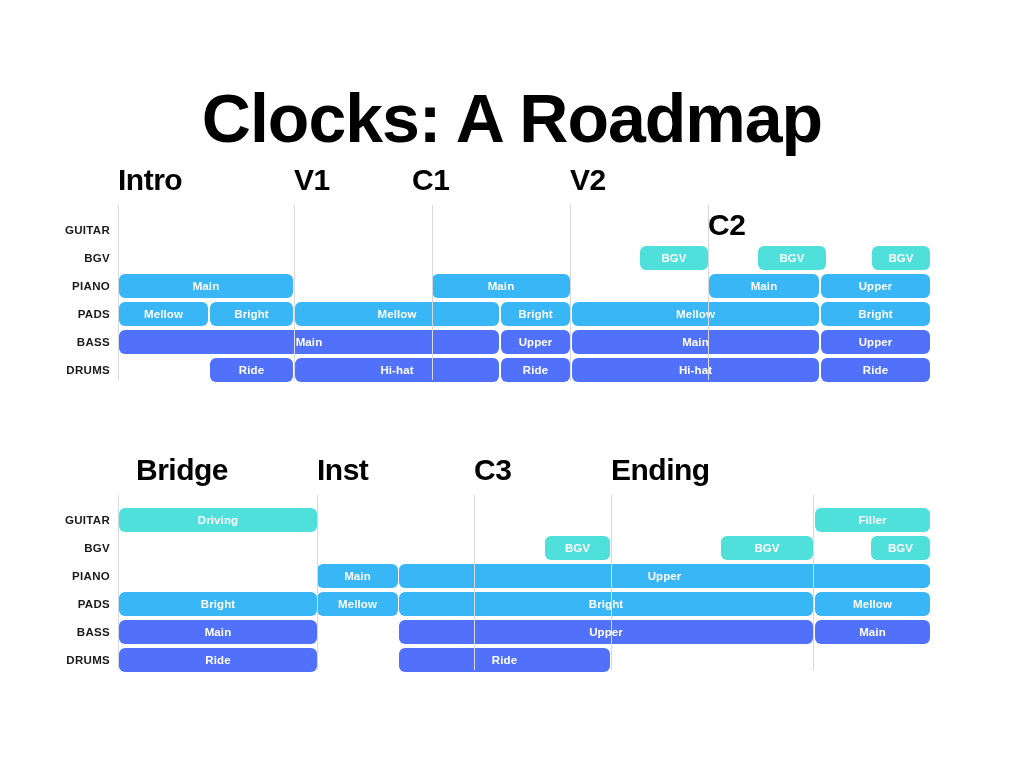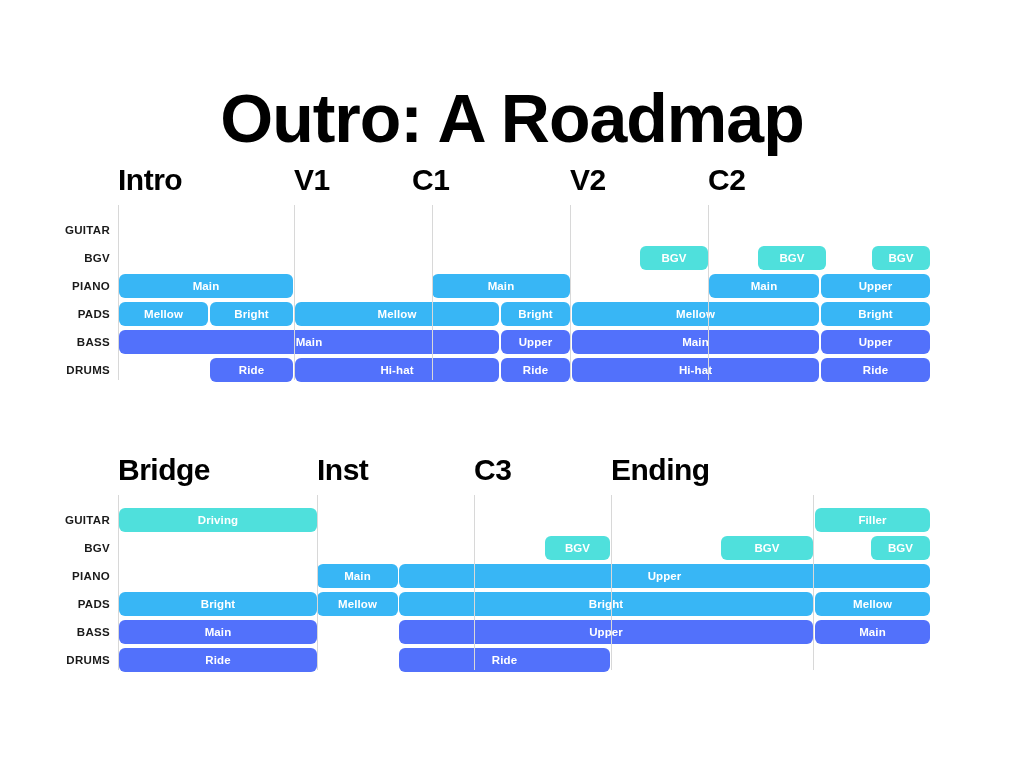--- a/index.html
+++ b/index.html
@@ -107,29 +107,29 @@
     white-space: nowrap;
     overflow: hidden;
   }
   .bar.teal   { background: #4FE0DC; }
   .bar.blue   { background: #38B6F5; }
   .bar.indigo { background: #5271FB; }
 </style>
 </head>
 <body style="background: rgb(255, 255, 255);">
 
-<h1 id="page-title">Outro: A Roadmap</h1>
+<h1 id="page-title">Clocks: A Roadmap</h1>
 
 <div class="timeline" id="timeline-1">
   <div class="section-headers">
       <div class="section-header" style="left: 118px;">Intro</div>
       <div class="section-header" style="left: 294px;">V1</div>
       <div class="section-header" style="left: 412px;">C1</div>
       <div class="section-header" style="left: 570px;">V2</div>
-      <div class="section-header" style="left: 708px;">C2</div>
+      <div class="section-header" style="left: 708px; margin-top: 45px;">C2</div>
     </div>
   <div class="row-labels">
       <div class="row-label" style="top: 5px;">GUITAR</div>
       <div class="row-label" style="top: 33px;">BGV</div>
       <div class="row-label" style="top: 61px;">PIANO</div>
       <div class="row-label" style="top: 89px;">PADS</div>
       <div class="row-label" style="top: 117px;">BASS</div>
       <div class="row-label" style="top: 145px;">DRUMS</div>
     </div>
   <div class="bars">
@@ -158,21 +158,21 @@
     </div>
 <div class="divider" style="left: 118px; background: rgb(216, 216, 216);"></div>
     <div class="divider" style="left: 294px; background: rgb(216, 216, 216);"></div>
     <div class="divider" style="left: 432px; background: rgb(216, 216, 216);"></div>
     <div class="divider" style="left: 570px; background: rgb(216, 216, 216);"></div>
     <div class="divider" style="left: 708px; background: rgb(216, 216, 216);"></div>
   </div>
 
 <div class="timeline" id="timeline-2">
   <div class="section-headers">
-      <div class="section-header" style="left: 118px;">Bridge</div>
+      <div class="section-header" style="left: 136px;">Bridge</div>
       <div class="section-header" style="left: 317px;">Inst</div>
       <div class="section-header" style="left: 474px;">C3</div>
       <div class="section-header" style="left: 611px;">Ending</div>
     </div>
   <div class="row-labels">
       <div class="row-label" style="top: 5px;">GUITAR</div>
       <div class="row-label" style="top: 33px;">BGV</div>
       <div class="row-label" style="top: 61px;">PIANO</div>
       <div class="row-label" style="top: 89px;">PADS</div>
       <div class="row-label" style="top: 117px;">BASS</div>

